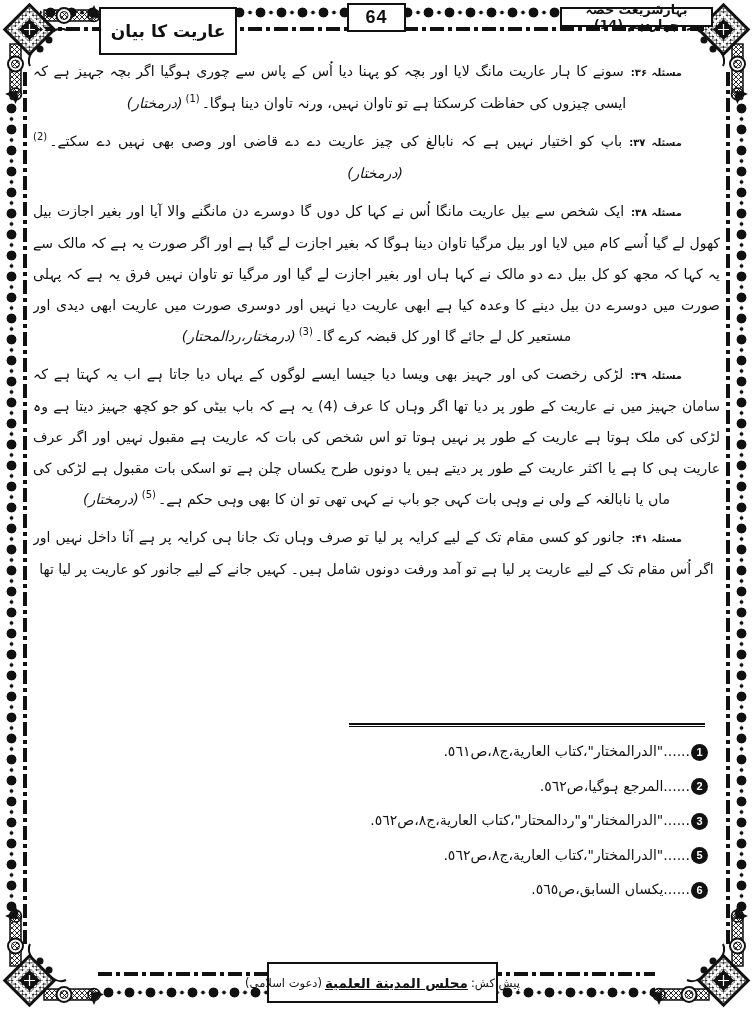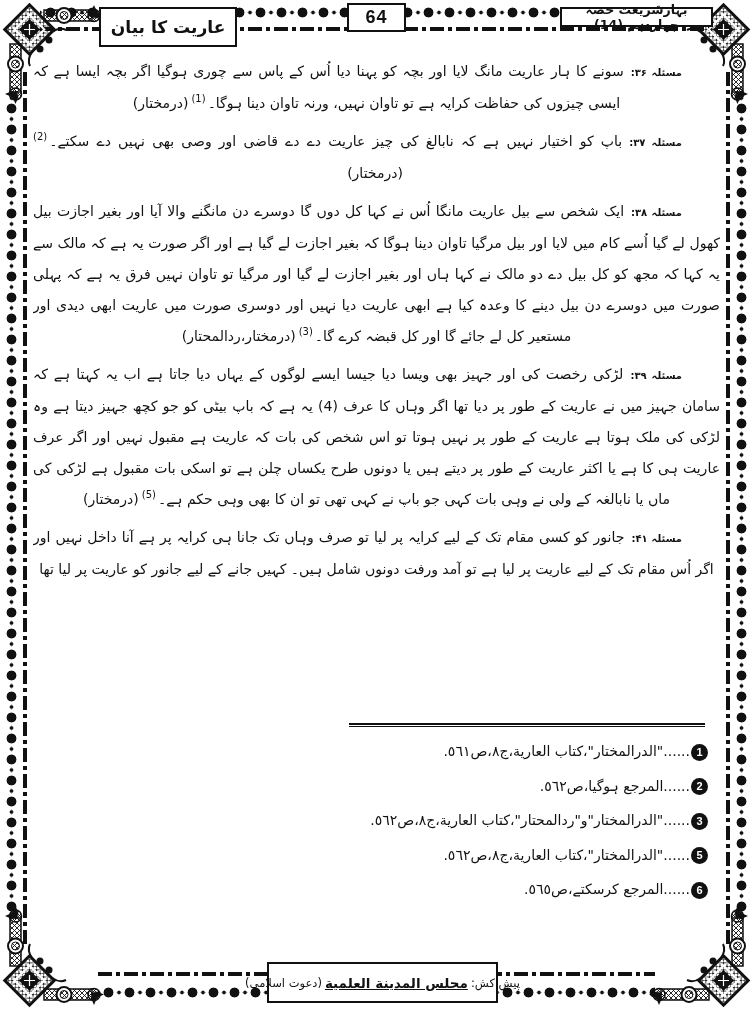--- a/index.html
+++ b/index.html
@@ -52,35 +52,35 @@
   .c-tr { top:2px; right:2px; transform:scaleX(-1); }
   .c-bl { bottom:3px; left:2px; transform:scaleY(-1); }
   .c-br { bottom:3px; right:2px; transform:scale(-1,-1); }
 
   
   .hbox {
     position:absolute; background:#fff; border:2px solid #111; z-index:6;
     display:flex; align-items:center; justify-content:center;
     direction:rtl; text-align:center;
   }
-  .chapter-box { left:99px;  top:7px; width:138px; height:40px; font-size:17px; font-weight:bold; }
+  .chapter-box { left:99px;  top:7px; width:138px; height:48px; font-size:17px; font-weight:bold; }
   .page-box    { left:347px; top:3px; width:59px;  height:29px; }
   .page-box span { font-family:"Liberation Sans", sans-serif; font-size:18px; font-weight:bold; letter-spacing:1px; }
   .book-box    { left:560px; top:7px; width:153px; height:20px; font-size:12.5px; font-weight:bold; }
 
   
   .main-text {
     position:absolute; left:33px; right:33px; top:56px; height:664px;
     direction:rtl; overflow:hidden;
     font-size:14px; line-height:31px; text-align:justify;
   }
   .para { text-align:justify; text-align-last:center; text-indent:38px; margin-bottom:7px; }
   .m-label { font-weight:bold; font-size:10px; margin-left:7px; }
   .ref { font-size:10px; vertical-align:super; line-height:0; margin-right:2px; }
-  .cite { margin-right:3px; }
+  .cite { margin-right:3px;font-style:italic; }
 
   
   .fn-sep {
     position:absolute; top:723px; right:48px; width:356px; height:4px;
     border-top:2px solid #111; border-bottom:1px solid #111;
   }
   .footnotes {
     position:absolute; top:740px; left:45px; right:45px;
     direction:rtl; text-align:right; font-size:14px;
   }
@@ -165,21 +165,21 @@
 </div>
 <div class="hbox page-box">
   <span>64</span>
 </div>
 <div class="hbox book-box">
   <span>بہارشریعت حصہ چہاردہم (14)</span>
 </div>
 
 <div class="main-text">
   <div class="para">
-    <span class="m-label">مسئلہ ۳۶:</span><span>سونے کا ہار عاریت مانگ لایا اور بچہ کو پہنا دیا اُس کے پاس سے چوری ہوگیا اگر بچہ ایسا ہے کہ ایسی چیزوں کی حفاظت کرایہ ہے تو تاوان نہیں، ورنہ تاوان دینا ہوگا۔</span><sup class="ref">(1)</sup><span class="cite">(درمختار)</span>
+    <span class="m-label">مسئلہ ۳۶:</span><span>سونے کا ہار عاریت مانگ لایا اور بچہ کو پہنا دیا اُس کے پاس سے چوری ہوگیا اگر بچہ جہیز ہے کہ ایسی چیزوں کی حفاظت کرسکتا ہے تو تاوان نہیں، ورنہ تاوان دینا ہوگا۔</span><sup class="ref">(1)</sup><span class="cite">(درمختار)</span>
   </div>
   <div class="para">
     <span class="m-label">مسئلہ ۳۷:</span><span>باپ کو اختیار نہیں ہے کہ نابالغ کی چیز عاریت دے دے قاضی اور وصی بھی نہیں دے سکتے۔</span><sup class="ref">(2)</sup><span class="cite">(درمختار)</span>
   </div>
   <div class="para">
     <span class="m-label">مسئلہ ۳۸:</span><span>ایک شخص سے بیل عاریت مانگا اُس نے کہا کل دوں گا دوسرے دن مانگنے والا آیا اور بغیر اجازت بیل کھول لے گیا اُسے کام میں لایا اور بیل مرگیا تاوان دینا ہوگا کہ بغیر اجازت لے گیا ہے اور اگر صورت یہ ہے کہ مالک سے یہ کہا کہ مجھ کو کل بیل دے دو مالک نے کہا ہاں اور بغیر اجازت لے گیا اور مرگیا تو تاوان نہیں فرق یہ ہے کہ پہلی صورت میں دوسرے دن بیل دینے کا وعدہ کیا ہے ابھی عاریت دیا نہیں اور دوسری صورت میں عاریت ابھی دیدی اور مستعیر کل لے جائے گا اور کل قبضہ کرے گا۔</span><sup class="ref">(3)</sup><span class="cite">(درمختار،ردالمحتار)</span>
   </div>
   <div class="para">
     <span class="m-label">مسئلہ ۳۹:</span><span>لڑکی رخصت کی اور جہیز بھی ویسا دیا جیسا ایسے لوگوں کے یہاں دیا جاتا ہے اب یہ کہتا ہے کہ سامان جہیز میں نے عاریت کے طور پر دیا تھا اگر وہاں کا عرف (4) یہ ہے کہ باپ بیٹی کو جو کچھ جہیز دیتا ہے وہ لڑکی کی ملک ہوتا ہے عاریت کے طور پر نہیں ہوتا تو اس شخص کی بات کہ عاریت ہے مقبول نہیں اور اگر عرف عاریت ہی کا ہے یا اکثر عاریت کے طور پر دیتے ہیں یا دونوں طرح یکساں چلن ہے تو اسکی بات مقبول ہے لڑکی کی ماں یا نابالغہ کے ولی نے وہی بات کہی جو باپ نے کہی تھی تو ان کا بھی وہی حکم ہے۔</span><sup class="ref">(5)</sup><span class="cite">(درمختار)</span>
   </div>
@@ -196,21 +196,21 @@
   <div class="fn">
     <span class="fn-num">2</span><span class="fn-text">......المرجع ہوگیا،ص٥٦٢.</span>
   </div>
   <div class="fn">
     <span class="fn-num">3</span><span class="fn-text">......"الدرالمختار"و"ردالمحتار"،كتاب العارية،ج٨،ص٥٦٢.</span>
   </div>
   <div class="fn">
     <span class="fn-num">5</span><span class="fn-text">......"الدرالمختار"،كتاب العارية،ج٨،ص٥٦٢.</span>
   </div>
   <div class="fn">
-    <span class="fn-num">6</span><span class="fn-text">......المرجع کرسکتے،ص٥٦٥.</span>
+    <span class="fn-num">6</span><span class="fn-text">......یکساں السابق،ص٥٦٥.</span>
   </div>
 </div>
 
 <div class="footer-box">
   <span>پیش کش:</span>
   <span class="pub">مجلس المدینة العلمیة</span>
   <span>(دعوت اسلامی)</span>
 </div>
 
 </body></html>

